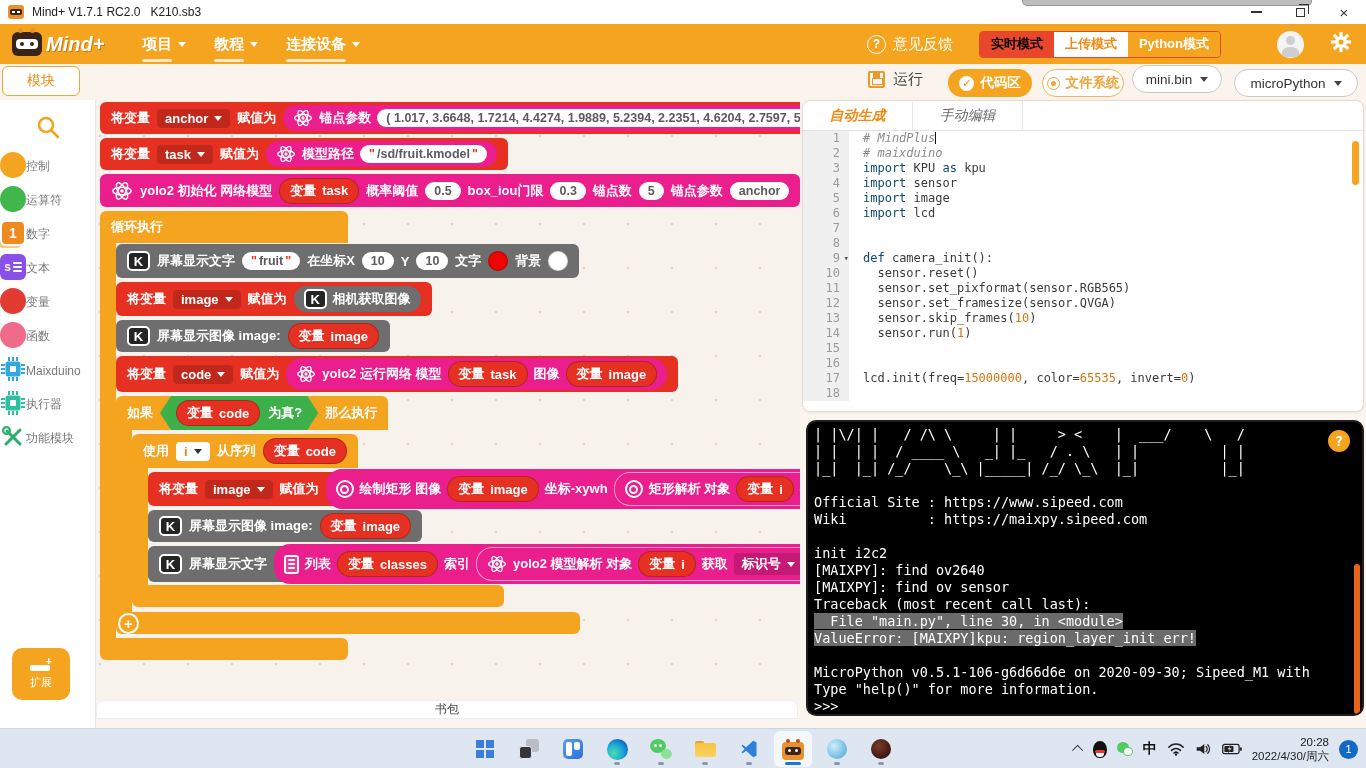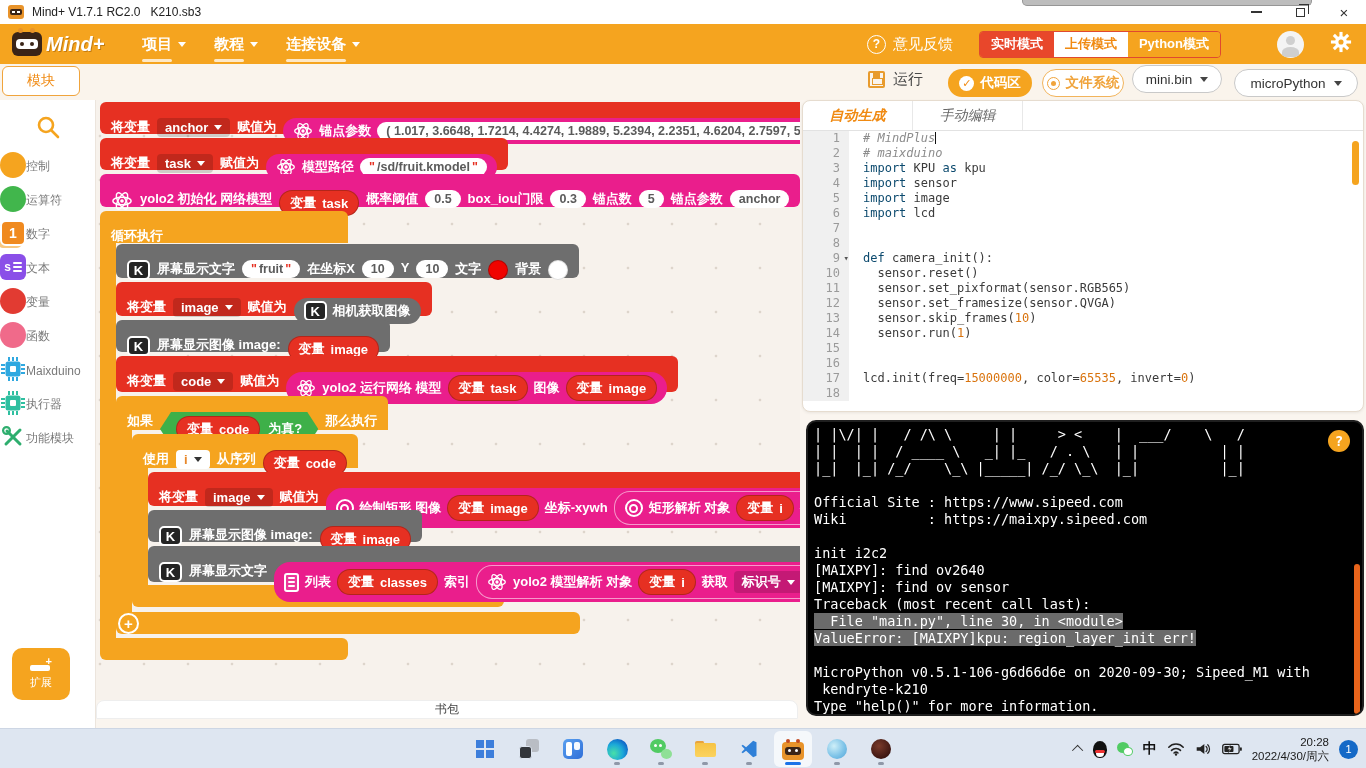--- a/index.html
+++ b/index.html
@@ -29,21 +29,21 @@
   .logo-ant { position:absolute; top:-4px; left:6px; width:5px; height:5px; border-radius:50%; background:#E8932A; box-shadow:12px 0 0 #E8932A; }
   .logo-txt { color:#fff; font-size:20px; font-weight:bold; font-style:italic; text-shadow:1px 1px 0 #c47c10; }
   .menu-item { position:relative; color:#fff; font-size:15px; font-weight:bold; margin:0 14px; display:flex; align-items:center; gap:6px; cursor:pointer; }
   .menu-item::after { content:''; position:absolute; left:0; right:14px; bottom:-8px; height:3px; background:rgba(255,255,255,.75); border-radius:2px; }
   .car { width:0; height:0; border-left:4px solid transparent; border-right:4px solid transparent; border-top:5px solid #fff; display:inline-block; }
   .m-spacer { flex:1; }
   .feedback { display:flex; align-items:center; gap:7px; color:#fff; font-size:15px; margin-right:26px; }
   .qcirc { width:19px; height:19px; border:1.6px solid #fff; border-radius:50%; display:flex; align-items:center; justify-content:center; font-size:12px; font-weight:bold; color:#fff; }
   .mode-group { display:flex; border:1px solid #E0492F; border-radius:4px; overflow:hidden; height:27px; margin-right:56px; }
   .mode { display:flex; align-items:center; padding:0 11px; font-size:13px; font-weight:bold; }
-  .mode.rt { background:#E8472B; color:#ffffff; }
+  .mode.rt { background:#E8472B; color:#000000; }
   .mode.up { background:#fff; color:#F08A12; }
   .mode.py { background:#F5A41F; color:#fff; }
   .avatar { width:27px; height:27px; border-radius:50%; background:#f4f4f4; position:relative; margin-right:26px; overflow:hidden; }
   .avatar::before { content:''; position:absolute; left:9px; top:5px; width:9px; height:9px; border-radius:50%; background:#cfcfcf; }
   .avatar::after { content:''; position:absolute; left:5px; top:16px; width:17px; height:10px; border-radius:50% 50% 0 0; background:#cfcfcf; }
   .gearwrap { margin-right:14px; }
 
   
   .toolstrip { position:absolute; left:0; top:64px; width:1366px; height:36px; background:#FAF4EC; }
   .module-tab { position:absolute; left:2px; top:66px; width:78px; height:30px; background:#fff; border:1px solid #F0A43C; border-radius:6px; color:#F08A12; font-size:14px; display:flex; align-items:center; justify-content:center; }
@@ -74,21 +74,21 @@
   .ic-text .tl i { width:9px; height:2px; background:#fff; border-radius:1px; }
   .cat-lb { margin-top:3px; font-size:12px; color:#7a7a7a; }
   .ext-btn { position:absolute; left:12px; bottom:28px; width:58px; height:52px; background:#F5A41F; border-radius:10px; display:flex; flex-direction:column; align-items:center; justify-content:center; gap:4px; cursor:pointer; }
   .ext-glyph { position:relative; width:22px; height:12px; }
   .ext-glyph i { position:absolute; left:0; bottom:0; width:20px; height:6px; background:#fff; border-radius:2px; }
   .ext-glyph b { position:absolute; right:0; top:-2px; color:#fff; font-size:11px; line-height:8px; }
   .ext-lb { color:#fff; font-size:11px; }
 
   
   .canvas { position:absolute; left:96px; top:100px; width:704px; height:600px; background:#F7F2EC; background-image:radial-gradient(circle,#ddd5cb 1.5px,transparent 1.6px); background-size:44px 44px; background-position:26px 14px; overflow:hidden; }
-  .blk { position:absolute; display:flex; align-items:flex-start; gap:7px; padding:16px 11px; color:#fff; font-size:13px; font-weight:bold; border-radius:6px; white-space:nowrap; cursor:grab; }
+  .blk { position:absolute; display:flex; align-items:center; gap:7px; padding:16px 11px; color:#fff; font-size:13px; font-weight:bold; border-radius:6px; white-space:nowrap; cursor:grab; }
   .bred { background:#E63022; }
   .bmag { background:#EA1E8C; }
   .bgray { background:#6E6E6E; }
   .borange { background:#F5A41F; }
   .arm { position:absolute; background:#F5A41F; }
   .pill { display:inline-flex; align-items:center; gap:6px; border-radius:16px; padding:3px 10px; }
   .pill.mag { background:#EA1E8C; }
   .pill.mag2 { background:#EA1E8C; border:1.5px solid rgba(255,255,255,.55); }
   .pill.red { background:#E63022; border:1.5px solid rgba(0,0,0,.22); }
   .pill.gray { background:#6E6E6E; }
@@ -731,21 +731,20 @@
         <div class="tl"><span>Wiki          : https://maixpy.sipeed.com</span></div>
         <div class="tl"><span> </span></div>
         <div class="tl"><span>init i2c2</span></div>
         <div class="tl"><span>[MAIXPY]: find ov2640</span></div>
         <div class="tl"><span>[MAIXPY]: find ov sensor</span></div>
         <div class="tl"><span>Traceback (most recent call last):</span></div>
         <div class="tl"><span class="hlspan">  File "main.py", line 30, in &lt;module&gt;</span></div>
         <div class="tl"><span class="hlspan">ValueError: [MAIXPY]kpu: region_layer_init err!</span></div>
         <div class="tl"><span> </span></div>
         <div class="tl"><span>MicroPython v0.5.1-106-g6d66d6e on 2020-09-30; Sipeed_M1 with</span></div>
-        <div class="tl"><span> kendryte-k210</span></div>
         <div class="tl"><span>Type "help()" for more information.</span></div>
         <div class="tl"><span>&gt;&gt;&gt; </span></div>
       </div>
     <div class="term-help">?</div>
     <div class="term-scroll"></div>
   </div>
 
   <div class="taskbar">
     <div class="tk-center">
         <div class="tk">

